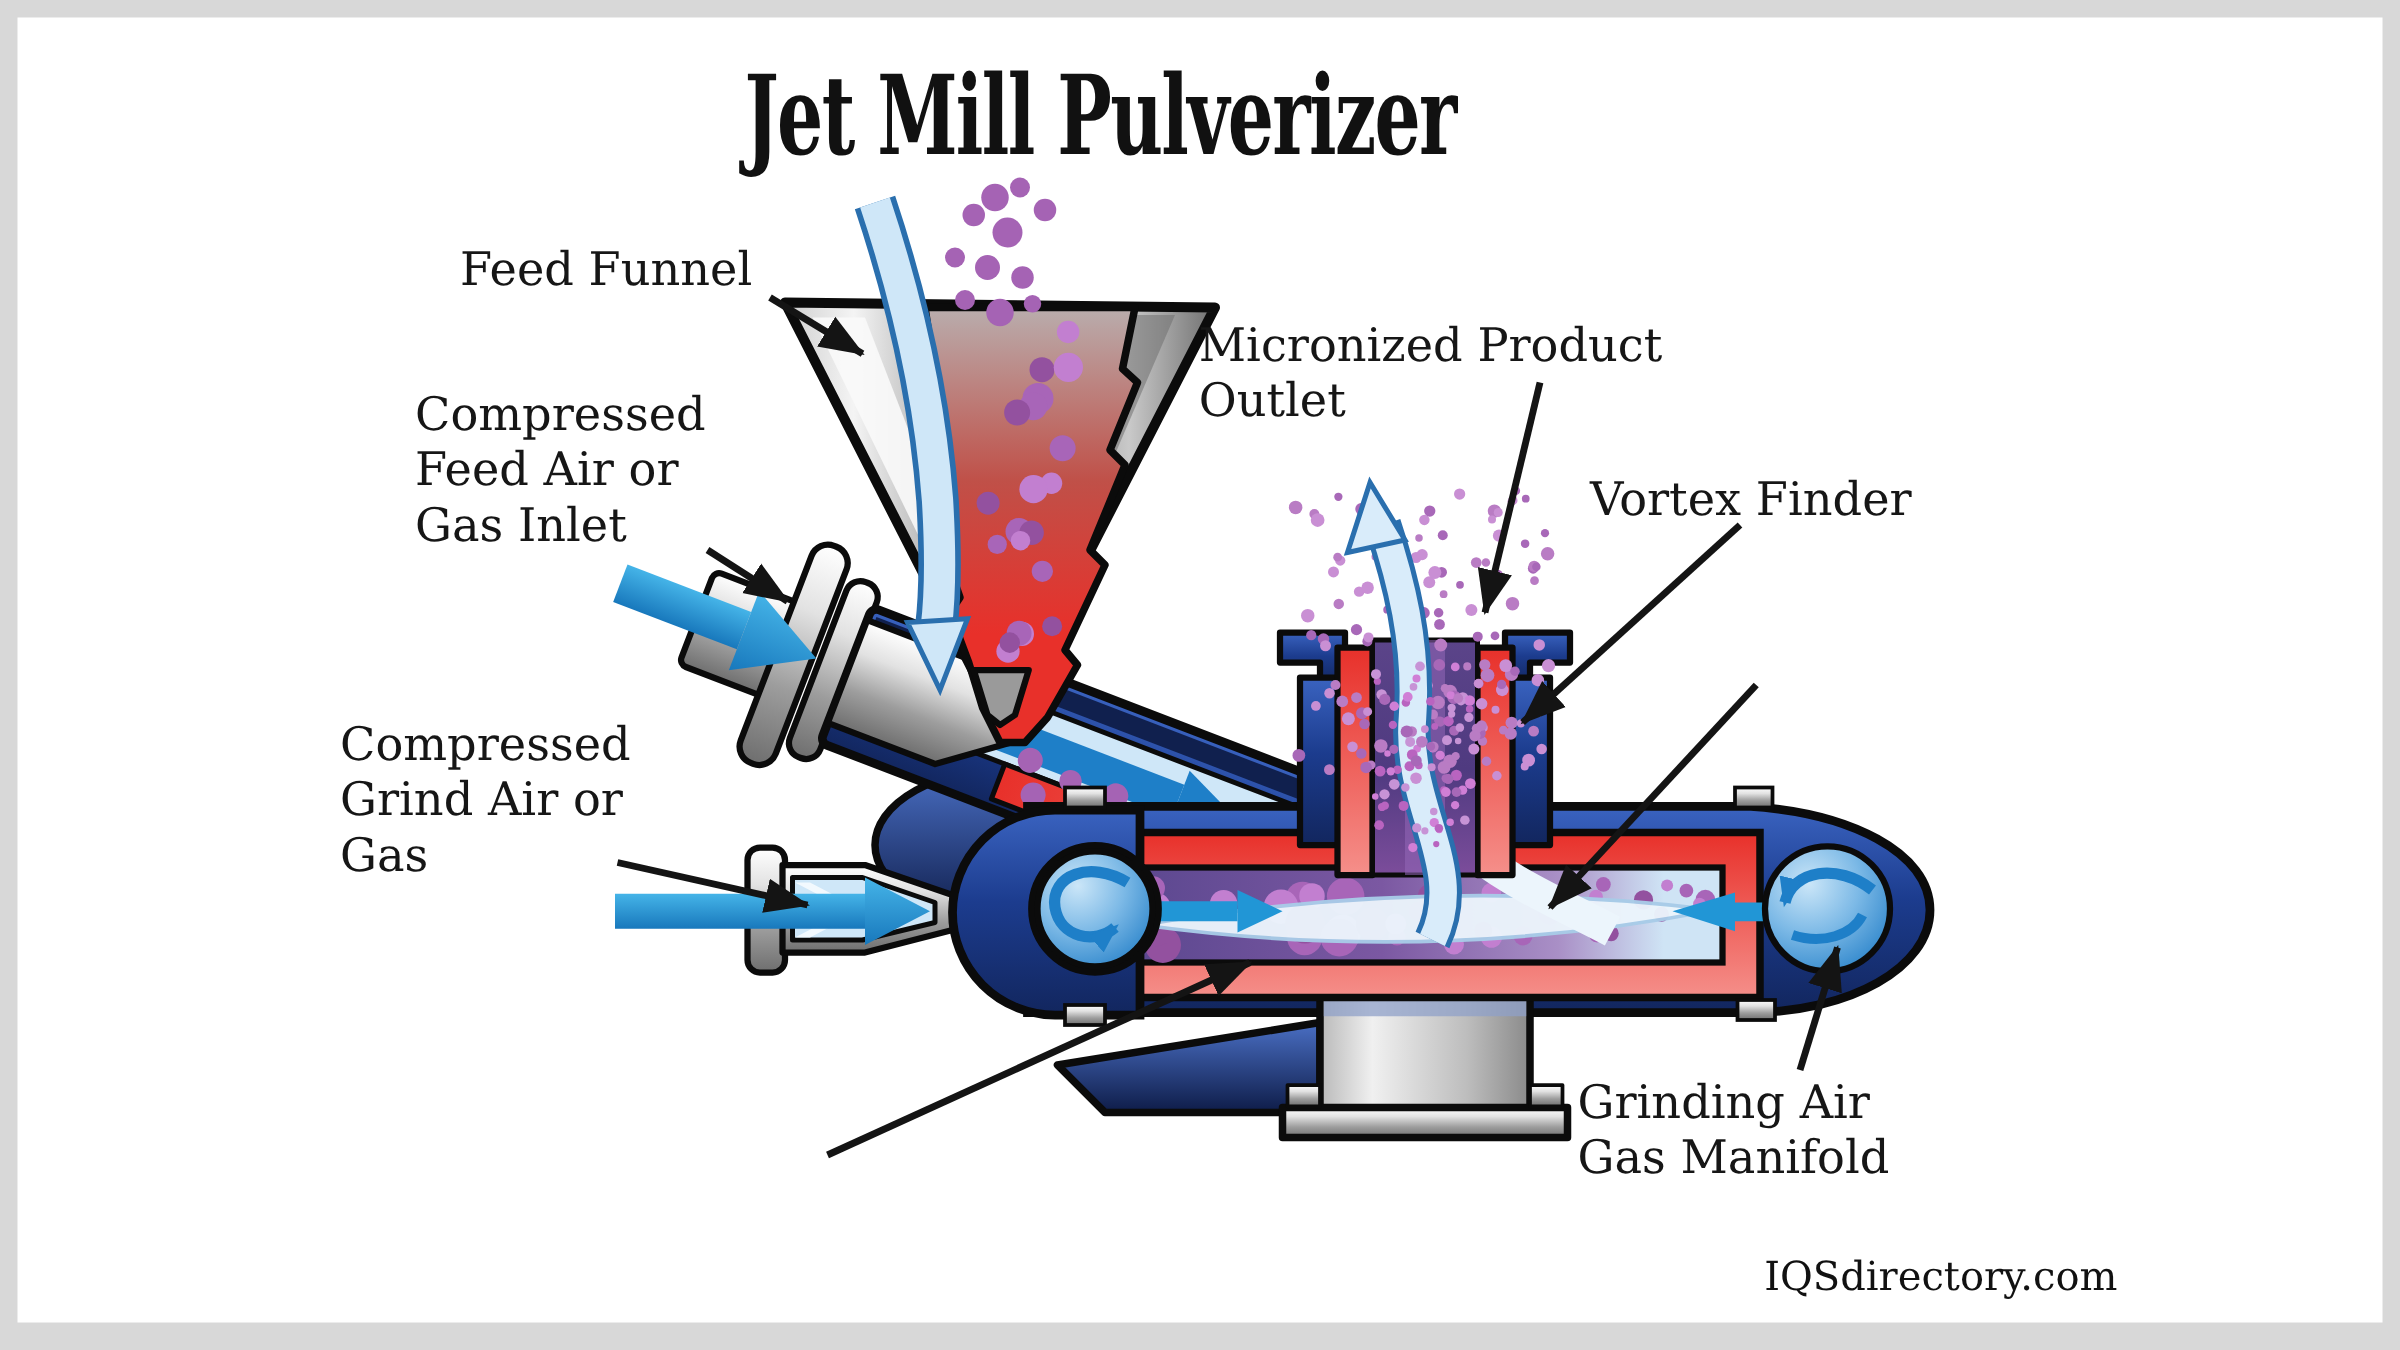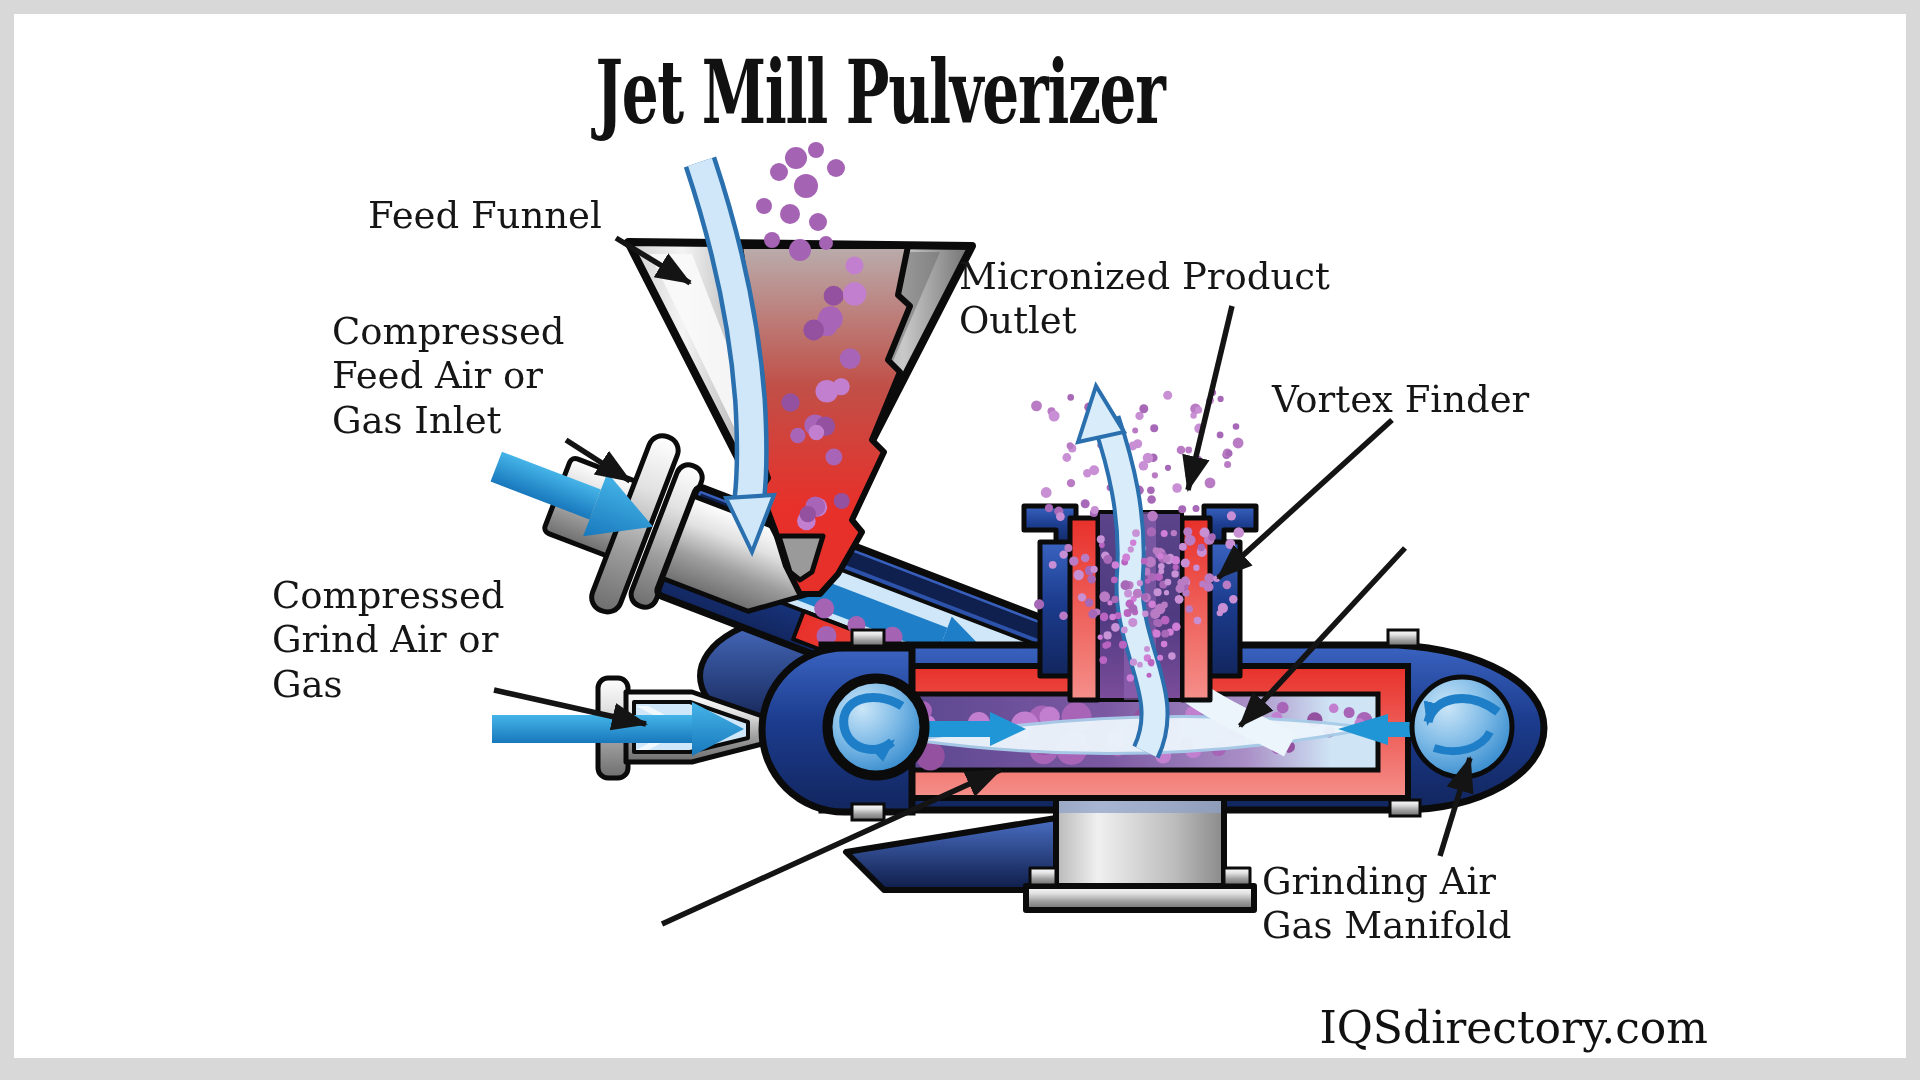--- a/index.html
+++ b/index.html
@@ -2,21 +2,21 @@
 <html><head>
 <meta charset="utf-8">
 <style>
   html,body{margin:0;padding:0;width:1920px;height:1080px;background:#d8d8d8;overflow:hidden;}
   .canvas{position:absolute;left:14px;top:14px;width:1892px;height:1044px;background:#ffffff;}
   .stage{position:absolute;left:0;top:0;width:1760px;height:1080px;}
   .title{position:absolute;left:50%;top:40px;transform:translateX(-50%) scaleX(0.66);transform-origin:center top;
          font-family:"DejaVu Serif",serif;font-weight:700;font-size:88px;color:#111;white-space:nowrap;letter-spacing:-2px;}
   .lbl{position:absolute;font-family:"DejaVu Serif",serif;font-size:37px;line-height:1.2;color:#161616;
        text-align:left;white-space:pre-line;}
-  .watermark{position:absolute;right:52px;top:1002px;font-family:"DejaVu Serif",serif;font-size:44px;color:#111;}
+  .watermark{position:absolute;right:66px;top:1002px;font-family:"DejaVu Serif",serif;font-size:32px;color:#111;}
   svg{position:absolute;left:0;top:0;}
 </style>
 </head>
 <body>
 
 <div class="canvas"></div>
 
 <div class="stage">
 
 <svg width="1920" height="1080" viewBox="0 0 1920 1080">

